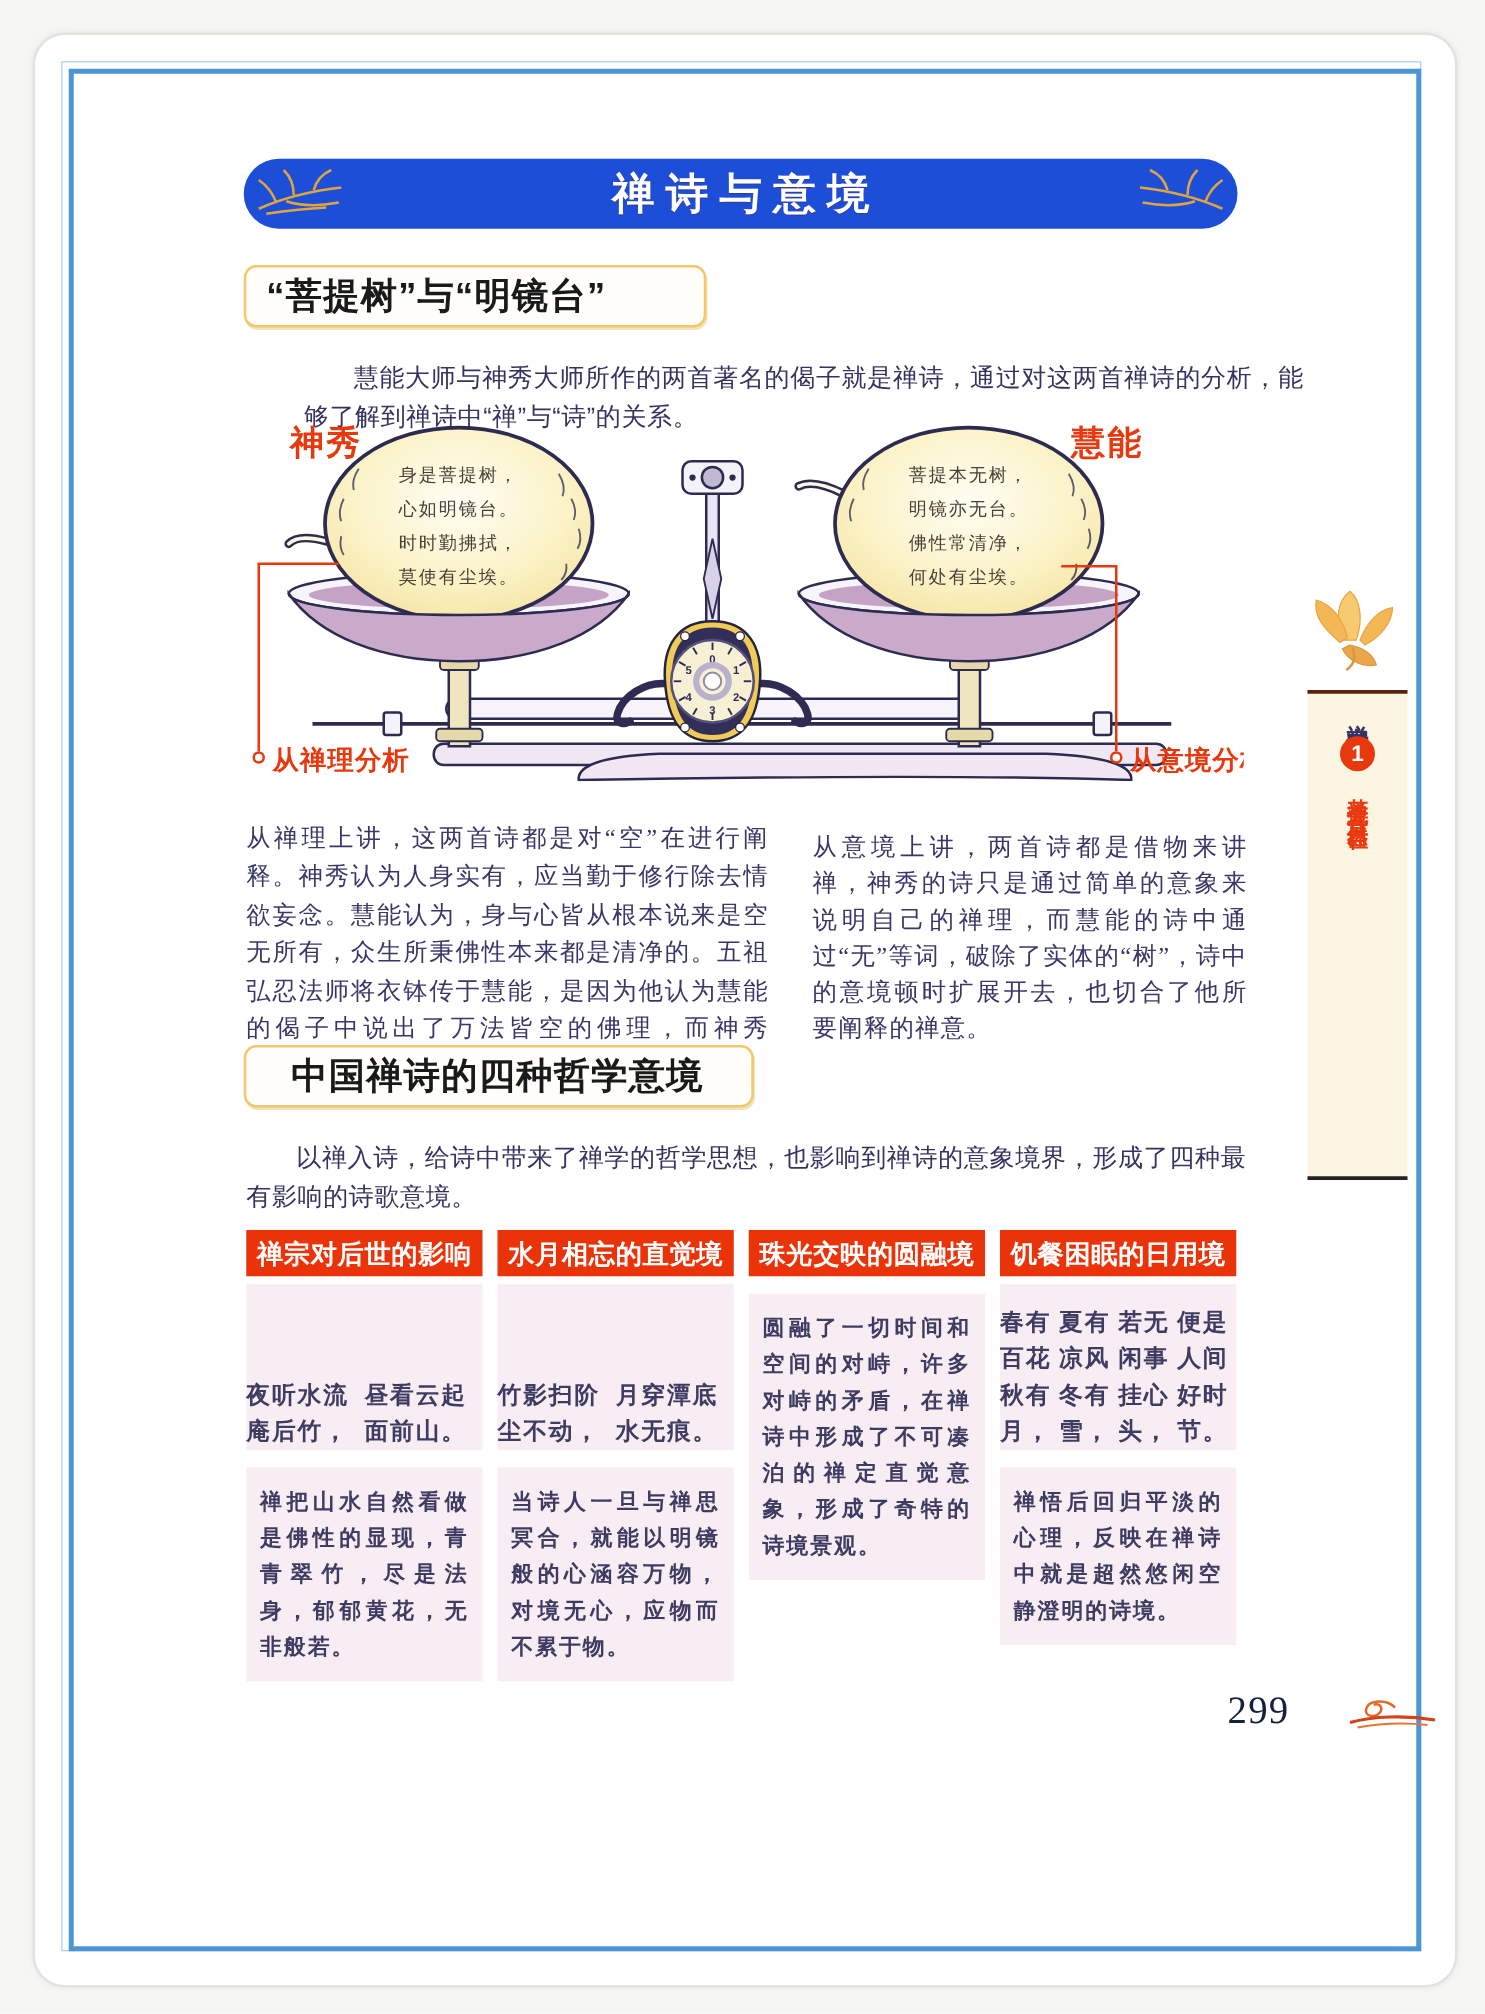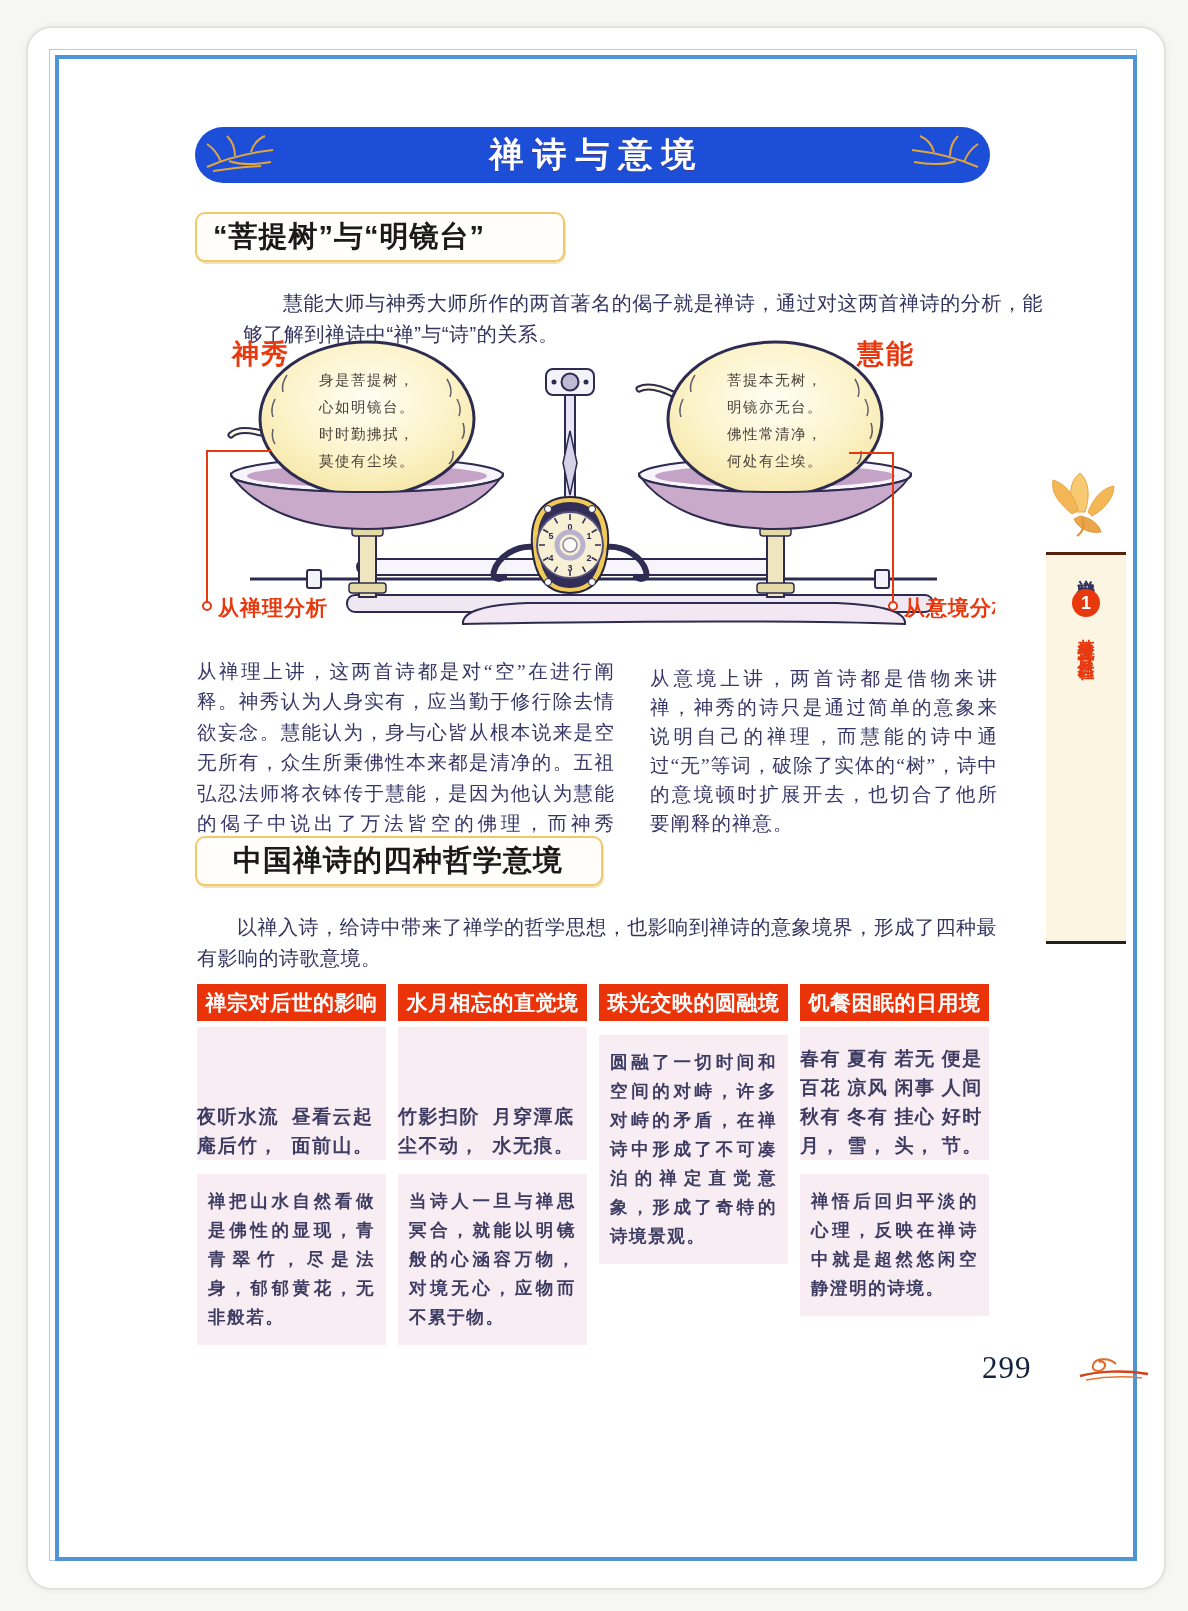--- a/index.html
+++ b/index.html
@@ -99,21 +99,21 @@
   .chapter-title{font-size:18px;font-weight:bold;color:#34325e;letter-spacing:2px;}
   .chapter-num{
     width:28px;height:28px;border-radius:50%;background:#e8380d;color:#fff;
     font-weight:bold;font-size:18px;display:flex;align-items:center;justify-content:center;
     margin:8px 0;
   }
   .chapter-sub{font-size:17px;font-weight:bold;color:#e83a10;letter-spacing:2px;}
   .chapter-sub.s2{margin-top:8px;}
 
   
-  .page-num-wrap{position:absolute;left:982px;top:1350px;display:flex;align-items:flex-start;gap:44px;}
+  .page-num-wrap{position:absolute;left:982px;top:1350px;display:flex;align-items:flex-end;gap:44px;}
   .page-num{
     font-family:"Liberation Serif",serif;font-size:31px;color:#15223e;letter-spacing:1px;
   }
 </style>
 </head>
 <body>
 
 <div class="page-card"></div>
 <div class="frame-thin"></div>
 <div class="frame-thick"></div>

